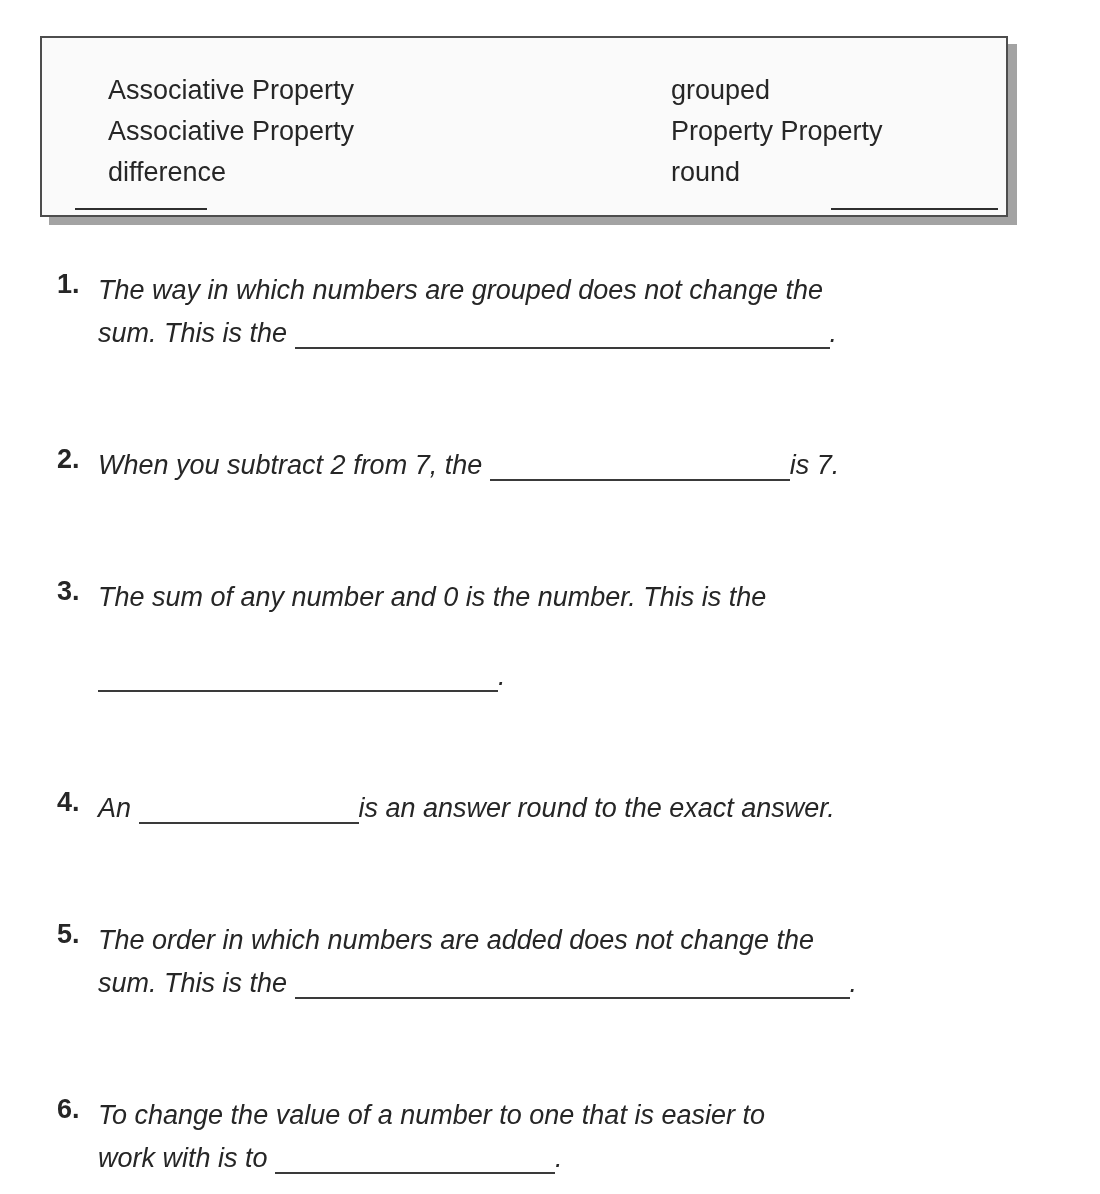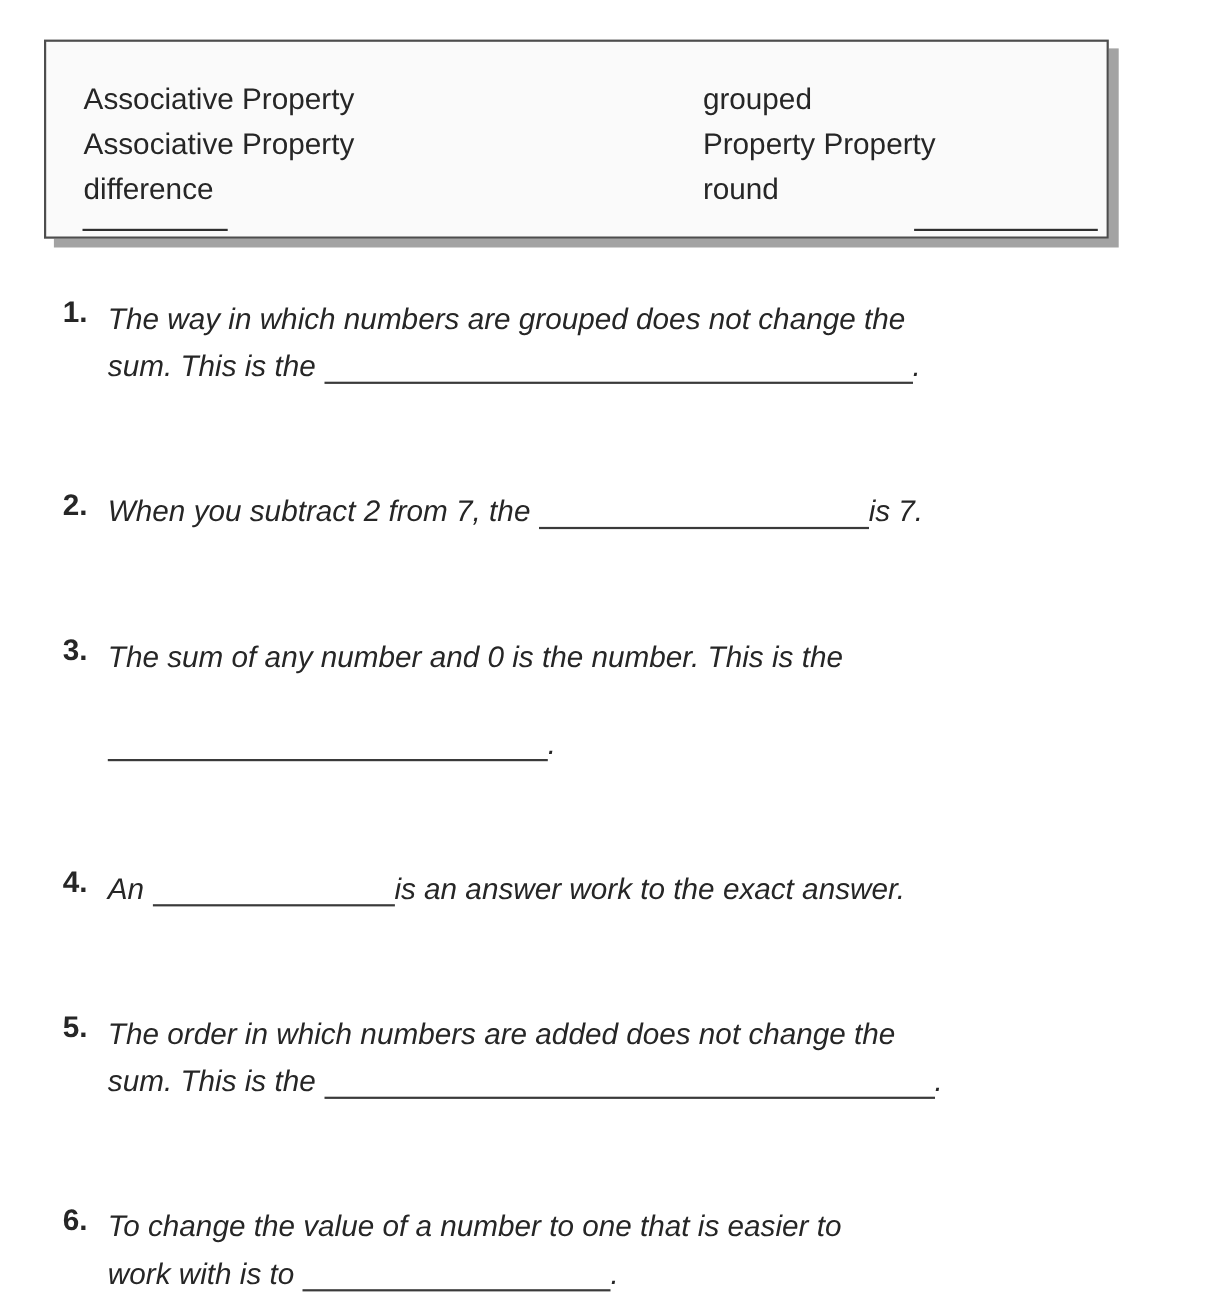--- a/index.html
+++ b/index.html
@@ -20,21 +20,21 @@
     height:181px;
     background:#fafafa;
     border:2px solid #4d4d4d;
     box-shadow:9px 8px 0 #a3a3a3;
     display:flex;
     padding:32px 0 0 34px;
     font-size:27px;
   }
   .wb-col{line-height:41px;}
   .wb-col.left{width:563px;}
-  .wb-item{white-space:nowrap;}
+  .wb-item{white-space:nowrap;margin-left:32px;}
   .partial-line{position:absolute;height:2px;background:#2f2f2f;bottom:5px;}
   .pl-left{left:33px;width:132px;}
   .pl-right{right:8px;width:167px;}
   
   .questions{margin:52px 0 0 57px;font-size:27px;}
   .question{display:flex;margin-bottom:89px;}
   .question:last-child{margin-bottom:0;}
   .q-num{font-weight:700;width:41px;flex:0 0 41px;}
   .q-text{width:800px;line-height:43px;font-style:italic;}
   .blank{
@@ -72,21 +72,21 @@
     <div class="question">
       <span class="q-num">2.</span>
       <div class="q-text"><span>When you subtract 2 from 7, the </span><span class="blank" style="width: 300px;"></span><span>is 7.</span></div>
     </div>
     <div class="question">
       <span class="q-num">3.</span>
       <div class="q-text"><span>The sum of any number and 0 is the number. This is the</span><span class="gap"></span><span class="blank" style="width: 400px;"></span><span>.</span></div>
     </div>
     <div class="question">
       <span class="q-num">4.</span>
-      <div class="q-text"><span>An </span><span class="blank" style="width: 220px;"></span><span>is an answer work to the exact answer.</span></div>
+      <div class="q-text"><span>An </span><span class="blank" style="width: 220px;"></span><span>is an answer round to the exact answer.</span></div>
     </div>
     <div class="question">
       <span class="q-num">5.</span>
       <div class="q-text"><span>The order in which numbers are added does not change the</span><span class="br"></span><span>sum. This is the </span><span class="blank" style="width: 555px;"></span><span>.</span></div>
     </div>
     <div class="question">
       <span class="q-num">6.</span>
       <div class="q-text"><span>To change the value of a number to one that is easier to</span><span class="br"></span><span>work with is to </span><span class="blank" style="width: 280px;"></span><span>.</span></div>
     </div>
   </div>

